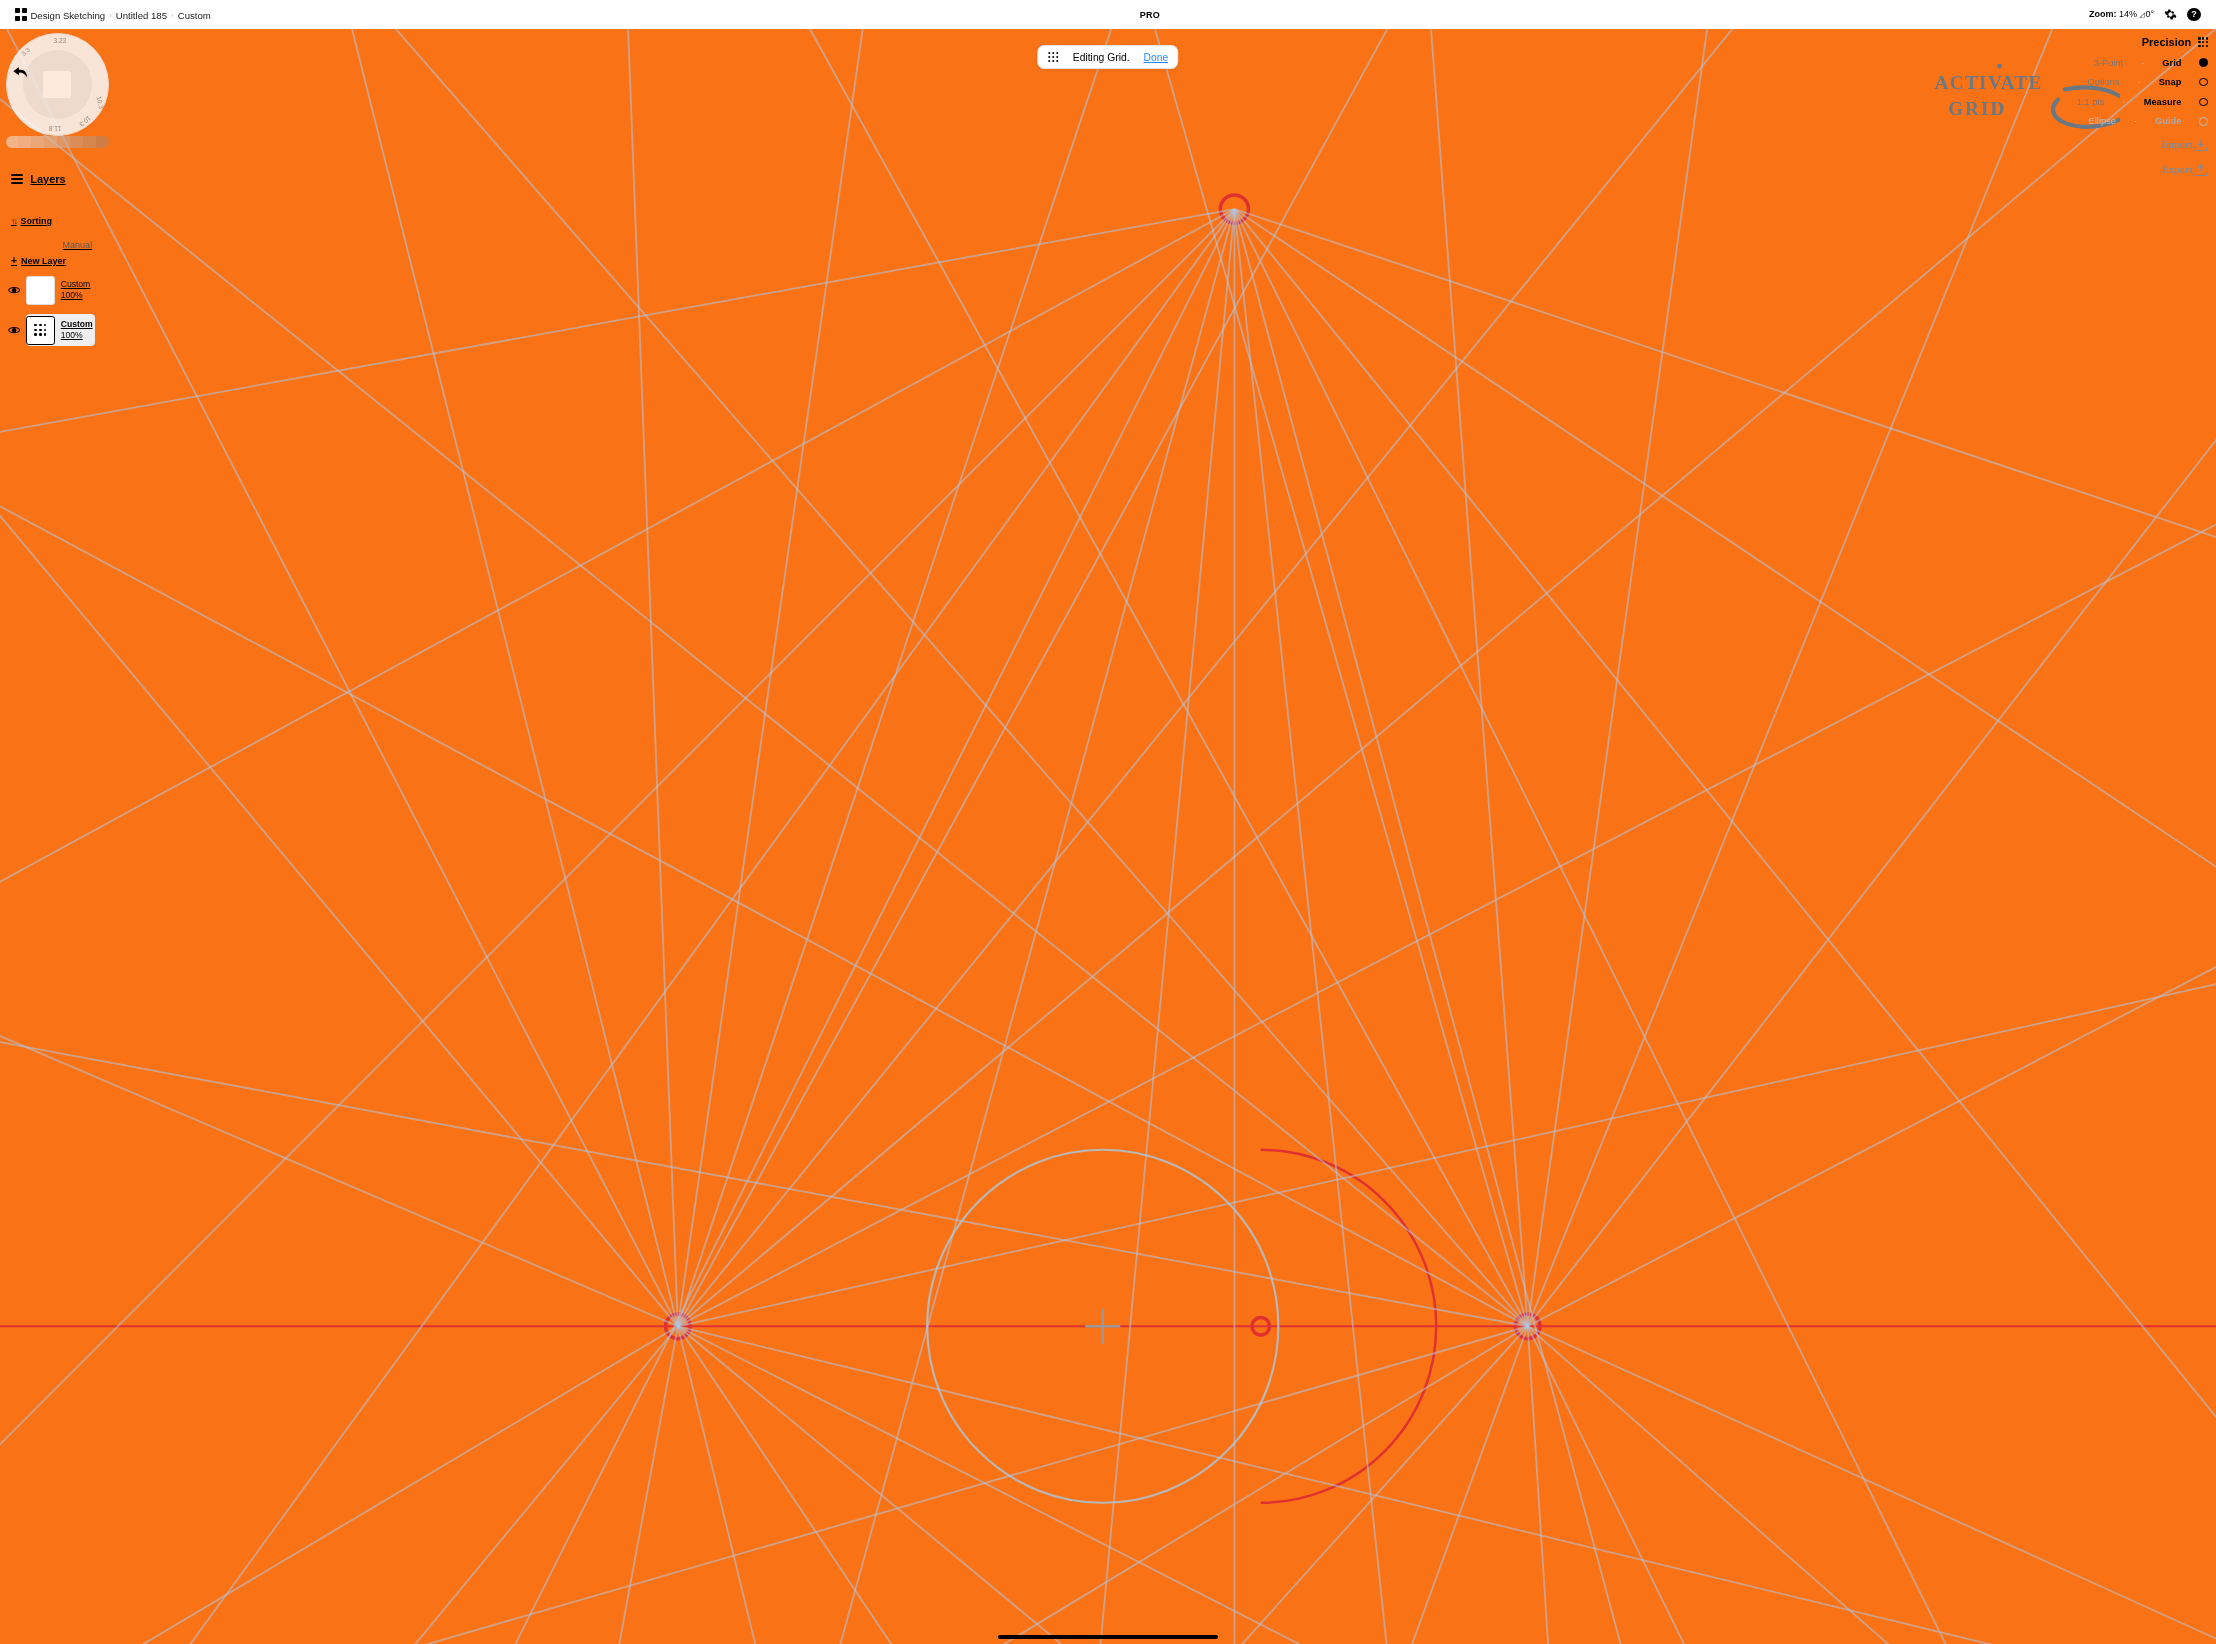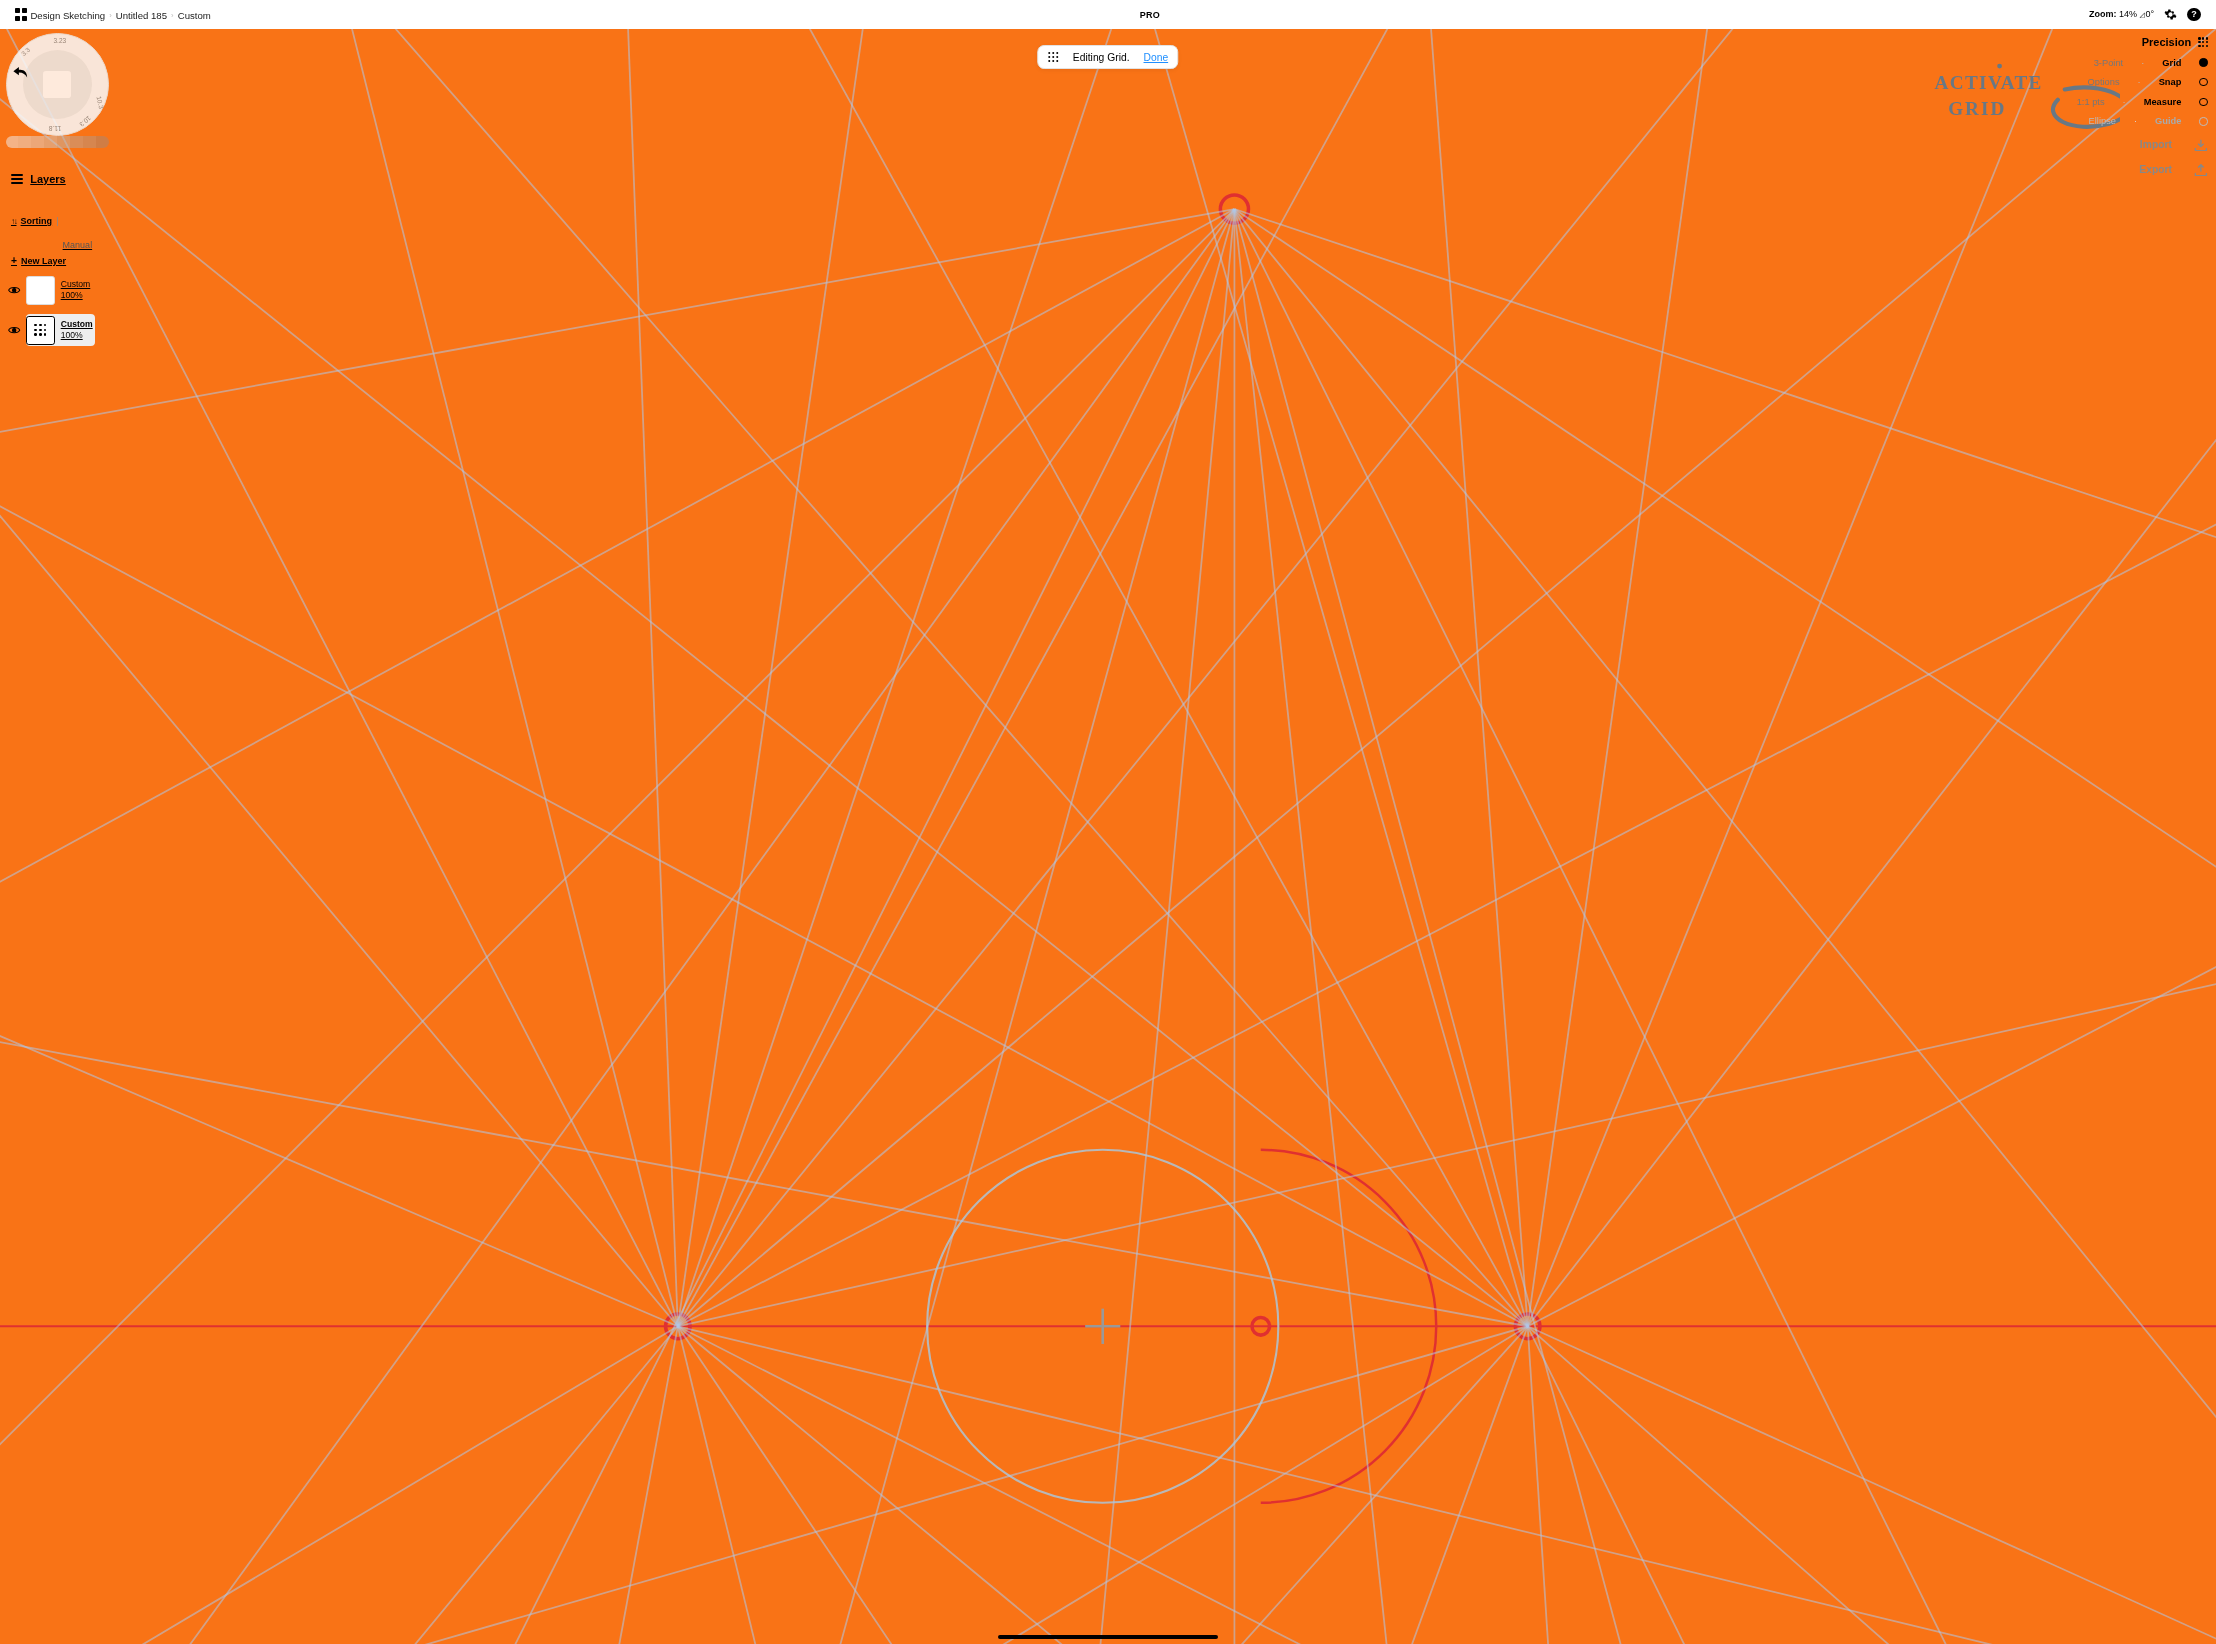--- a/index.html
+++ b/index.html
@@ -162,22 +162,22 @@
   .precision-row .sub.light{ color:#bbb;}
   .precision-row .main{ font-weight:700; color:#000;}
   .precision-row .main.light{ color:#aaa; font-weight:600;}
   .radio{
     width:8.3px; height:8.3px; border:1.4px solid #000; border-radius:50%;
     display:inline-block;
   }
   .radio.light{ border-color:#bbb;}
   .radio.filled{ background:#000;}
   .action-row{
-    display:flex; justify-content:flex-end; align-items:center; gap:22px;
-    color:#888; font-weight:600; font-size:10.3px; margin-top:12.4px;
+    display:flex; justify-content:flex-end; align-items:center; gap:1px;
+    color:#888; font-weight:600; font-size:10.3px; margin-top:12.4px;font-family:Liberation Serif, serif;
   }
   
   .annotation{
     position:absolute; top:33px; right:96px; z-index:28;
     pointer-events:none;
   }
   
   .home-indicator{
     position:absolute; bottom:5.5px; left:50%; transform:translateX(-50%);
     width:220px; height:3.4px; background:#000; border-radius:2.1px; z-index:60;

